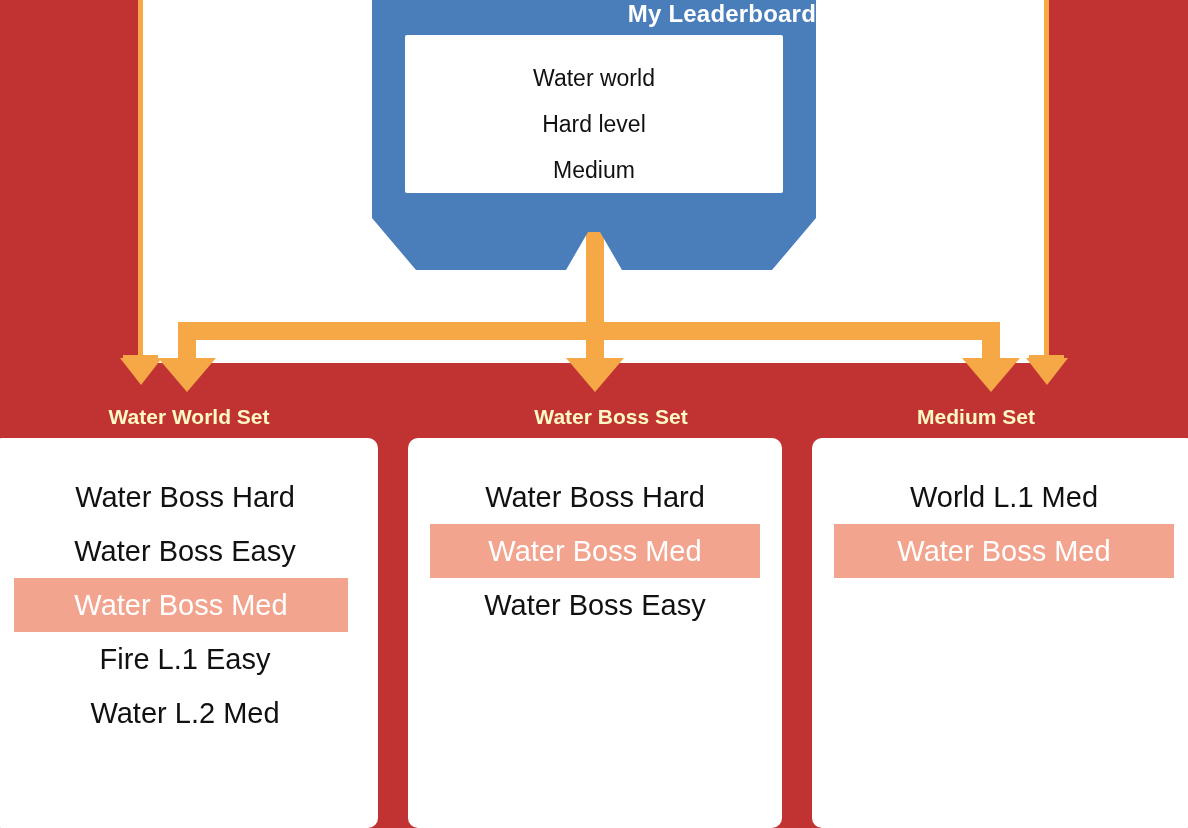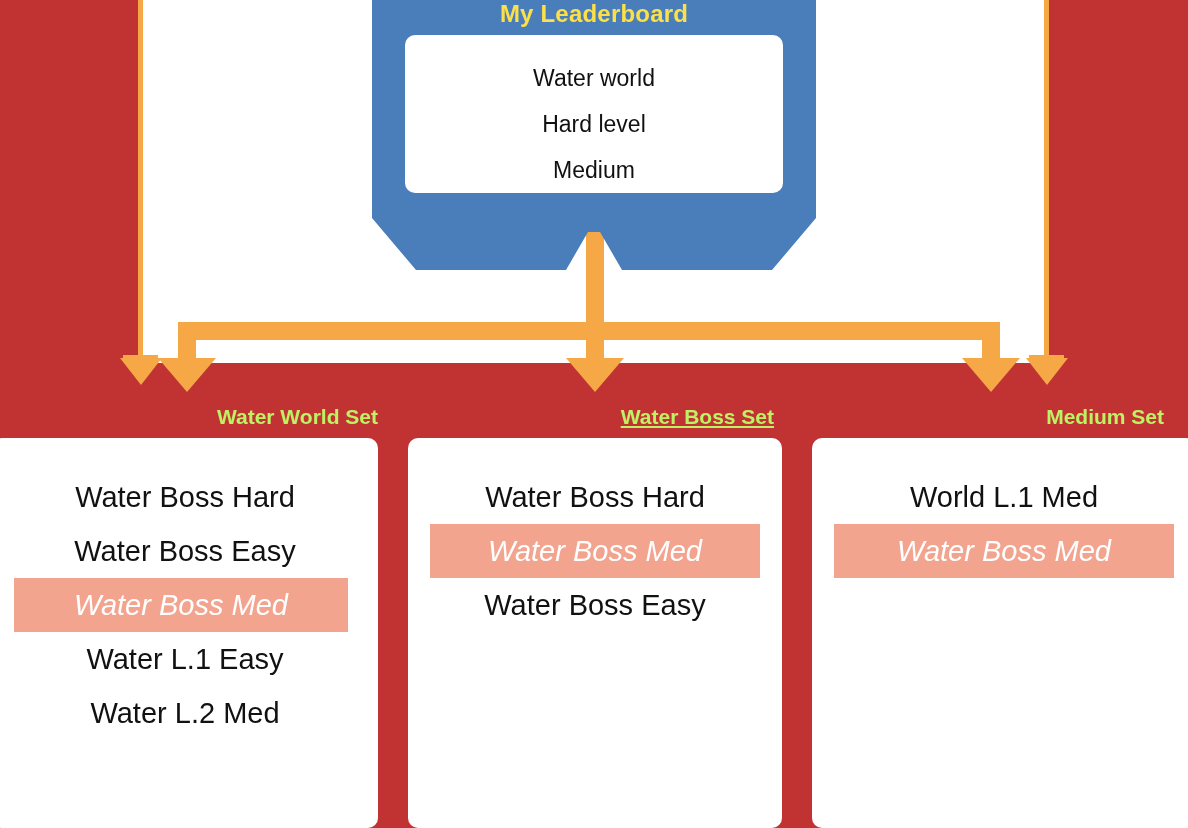--- a/index.html
+++ b/index.html
@@ -21,55 +21,55 @@
   }
 
   
   .connector{position:absolute;left:0;top:0;width:1188px;height:400px;}
 
   
   .banner-wrap{position:absolute;left:372px;top:-40px;width:444px;height:320px;}
   .banner-svg{position:absolute;left:0;top:0;}
   .banner-title{
     position:absolute;left:0;top:40px;width:444px;
-    text-align:center;
-    color:#fde047;
+    text-align:right;
+    color:#ffffff;
     font-size:24px;
     font-weight:bold;
     letter-spacing:.2px;
   }
   .banner-card{
     position:absolute;left:33px;top:75px;
     width:378px;height:158px;
     background:#ffffff;
-    border-radius:10px;
+    border-radius:2px;
     display:flex;flex-direction:column;
     align-items:center;justify-content:flex-start;
     padding-top:20px;
     box-sizing:border-box;
   }
   .banner-line{
     font-size:23px;color:#111;
     line-height:1;
     margin:0 0 0 0;
     height:54px;
     display:flex;align-items:center;
   }
 
   
   .col-head{
     position:absolute;
     top:405px;
-    color:#bef264;
+    color:#fef9c3;
     font-size:21px;
     font-weight:bold;
-    text-align:right;
+    text-align:center;
   }
   #head0{left:0px;width:378px;}
-  #head1{left:400px;width:374px;text-decoration:underline;}
+  #head1{left:424px;width:374px;}
   #head2{left:788px;width:376px;}
 
   
   .card{
     position:absolute;
     top:438px;
     height:390px;
     background:#ffffff;
     border-radius:10px;
     box-sizing:border-box;
@@ -84,21 +84,20 @@
     display:flex;
     align-items:center;
     justify-content:center;
     font-size:29px;
     color:#111111;
     box-sizing:border-box;
   }
   .row.hl{
     background:#f2a48f;
     color:#ffffff;
-    font-style:italic;
   }
   #card0 .row{margin:0 22px;}
   #card0 .row.hl{margin:0 30px 0 22px;}
   #card1 .row{margin:0 22px;}
   #card2 .row{margin:0 22px;}
 </style>
 </head>
 <body>
 
 <div id="stage">
@@ -147,21 +146,21 @@
   </div>
 
   <div class="col-head" id="head0">Water World Set</div>
   <div class="col-head" id="head1">Water Boss Set</div>
   <div class="col-head" id="head2">Medium Set</div>
 
   <div class="card" id="card0">
     <div class="row">Water Boss Hard</div>
     <div class="row">Water Boss Easy</div>
     <div class="row hl">Water Boss Med</div>
-    <div class="row">Water L.1 Easy</div>
+    <div class="row">Fire L.1 Easy</div>
     <div class="row">Water L.2 Med</div>
   </div>
 
   <div class="card" id="card1">
     <div class="row">Water Boss Hard</div>
     <div class="row hl">Water Boss Med</div>
     <div class="row">Water Boss Easy</div>
   </div>
 
   <div class="card" id="card2">

